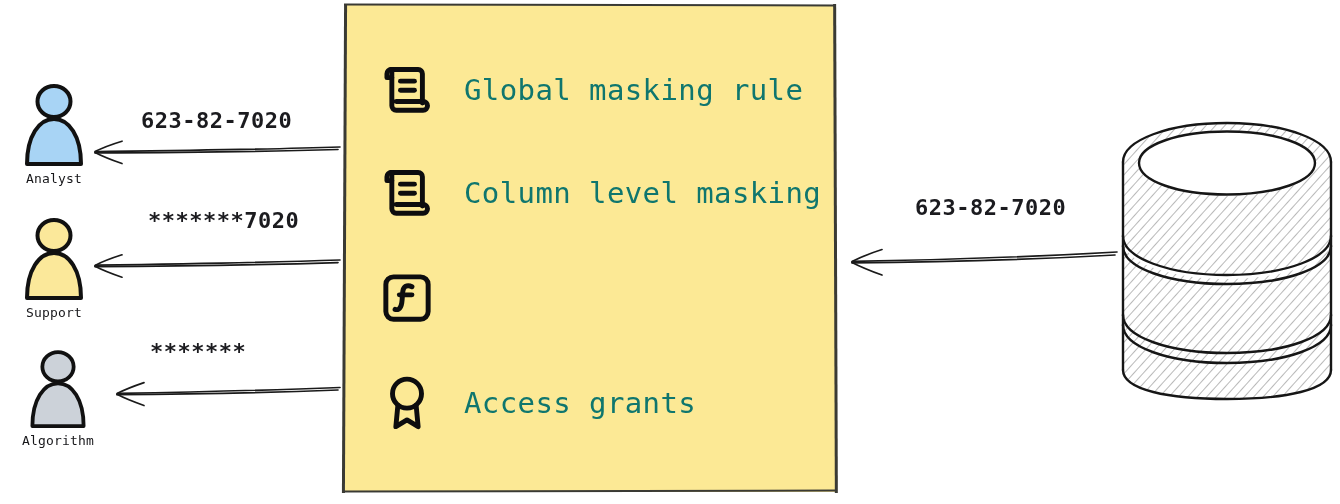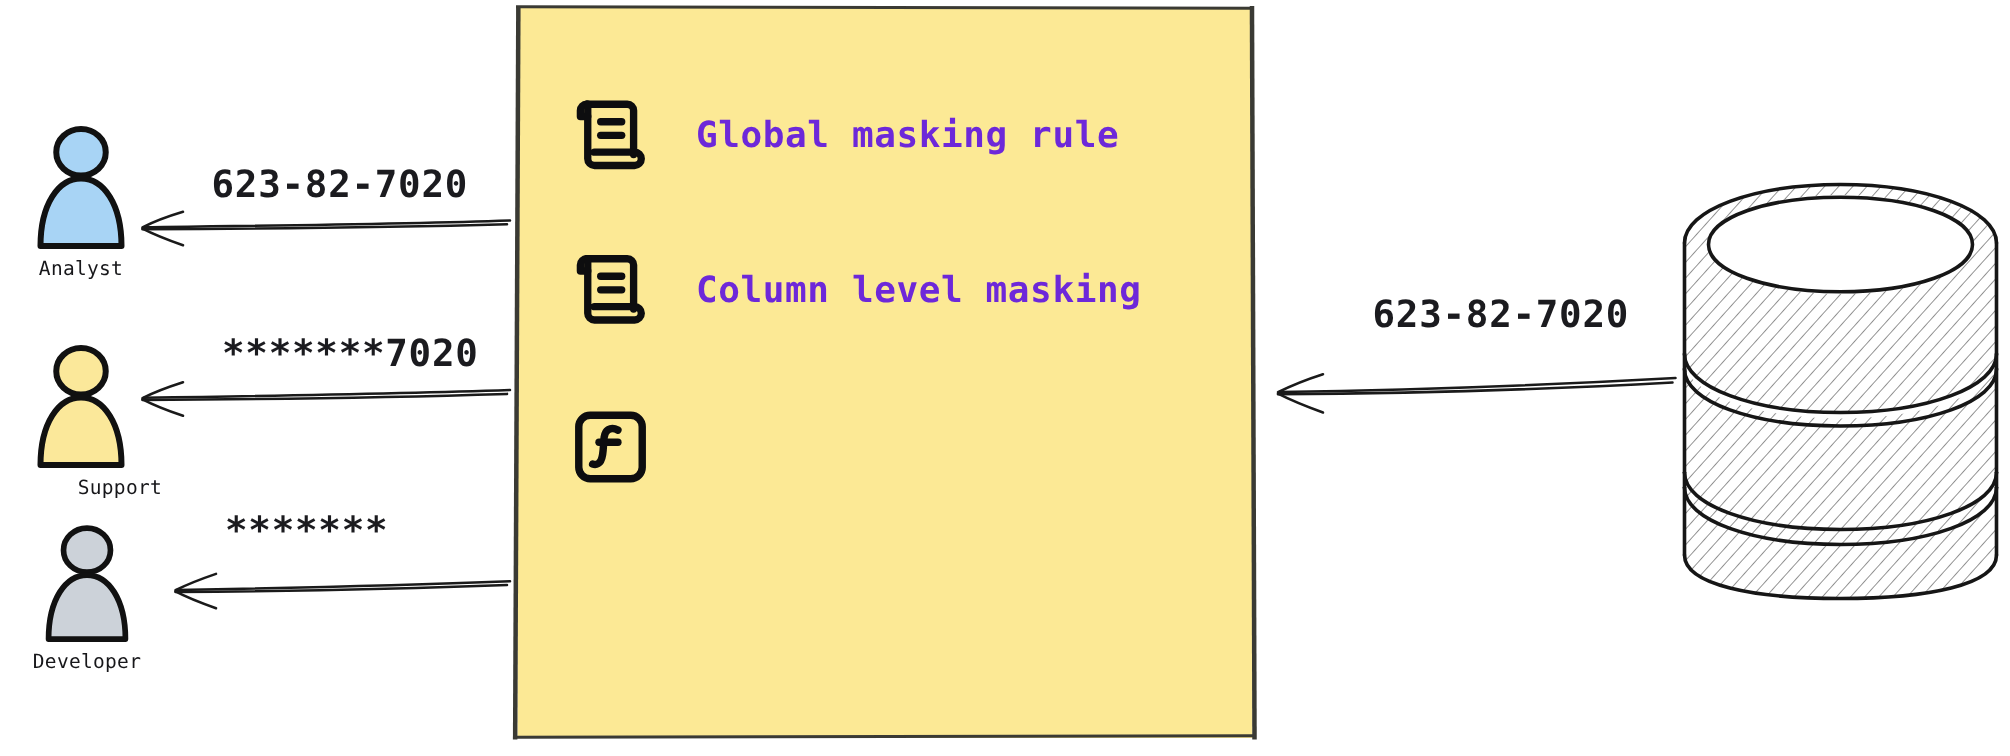--- a/index.html
+++ b/index.html
@@ -46,25 +46,24 @@
   .panel-row .row-icon {
     width: 58px;
     height: 58px;
     flex: 0 0 58px;
     display: flex;
     align-items: center;
     justify-content: center;
   }
   .panel-row .row-label {
     margin-left: 28px;
-    font-size: 24px;
-    color: #6d28d9;
+    font-size: 29px;
+    color: #0f766e;
     letter-spacing: 0.4px;
     white-space: nowrap;
-    font-weight: bold;
   }
   .row-0 { top: 60px; }
   .row-1 { top: 163px; text-align: center; }
   .row-2 { top: 268px; }
   .row-3 { top: 373px; }
 
   
   .actor {
     position: absolute;
     width: 108px;
@@ -78,34 +77,34 @@
     justify-content: center;
   }
   .actor .actor-name {
     font-size: 13px;
     color: #17171a;
     letter-spacing: 0.2px;
     margin-top: 2px;
     white-space: nowrap;
   }
   .actor-0 { left: 0px;  top: 78px; }
-  .actor-1 { left: 0px;  top: 224px; text-align: right; }
+  .actor-1 { left: 0px;  top: 212px; }
   .actor-2 { left: 4px;  top: 340px; }
 
   
   .flow-label {
     position: absolute;
-    font-size: 25px;
+    font-size: 22px;
     font-weight: 700;
     color: #1b1b1f;
     letter-spacing: 0.5px;
     white-space: nowrap;
   }
   .flow-0 { left: 141px; top: 108px; }
-  .flow-1 { left: 148px; top: 221px; }
+  .flow-1 { left: 148px; top: 208px; }
   .flow-2 { left: 150px; top: 339px; }
   .flow-3 { left: 915px; top: 195px; }
 
   
   .arrow-svg { position: absolute; overflow: visible; }
   .arrow-a0 { left: 88px;  top: 130px; }
   .arrow-a1 { left: 88px;  top: 244px; }
   .arrow-a2 { left: 110px; top: 372px; }
   .arrow-db { left: 845px; top: 240px; }
 
@@ -160,20 +159,29 @@
       <svg width="54" height="54" viewBox="0 0 24 24" fill="none" stroke="#0d0d0f" stroke-width="2.2" stroke-linecap="round" stroke-linejoin="round">
         <rect x="2.6" y="2.6" width="18.8" height="18.8" rx="3.4"></rect>
         <path d="M14.2 7.0c-1.0-0.55-2.1-0.6-2.9-0.12-0.75 0.45-1.05 1.3-1.18 2.25
                  -0.18 1.35-0.18 3.3-0.45 5.05-0.2 1.3-0.55 2.3-1.35 2.75
                  -0.5 0.28-1.1 0.3-1.62 0.1"></path>
         <path d="M8.6 10.6h5.6"></path>
       </svg>
     </span>
   </div>
 
+  <div class="panel-row row-3">
+    <span class="row-icon">
+      <svg width="54" height="58" viewBox="0 0 24 26" fill="none" stroke="#0d0d0f" stroke-width="2.2" stroke-linecap="round" stroke-linejoin="round">
+        <circle cx="12" cy="8.8" r="6.5"></circle>
+        <path d="M7.9 14.1 L7.0 23.6 L12 20.6 L17 23.6 L16.1 14.1"></path>
+      </svg>
+    </span>
+    <span class="row-label">Access grants</span>
+  </div>
 
   <div class="actor actor-0">
     <span class="actor-glyph">
       <svg width="78" height="84" viewBox="0 0 78 84">
         <ellipse cx="39" cy="17.5" rx="16.5" ry="15.5" fill="#a8d4f5" stroke="#111111" stroke-width="4"></ellipse>
         <path d="M12 80 C12 52 24 35 39 35 C54 35 66 52 66 80 Z" fill="#a8d4f5" stroke="#111111" stroke-width="4" stroke-linejoin="round"></path>
       </svg>
     </span>
     <span class="actor-name">Analyst</span>
   </div>
@@ -188,21 +196,21 @@
     <span class="actor-name">Support</span>
   </div>
 
   <div class="actor actor-2">
     <span class="actor-glyph">
       <svg width="74" height="80" viewBox="0 0 78 84">
         <ellipse cx="39" cy="17.5" rx="16.5" ry="15.5" fill="#ccd2d9" stroke="#111111" stroke-width="4"></ellipse>
         <path d="M12 80 C12 52 24 35 39 35 C54 35 66 52 66 80 Z" fill="#ccd2d9" stroke="#111111" stroke-width="4" stroke-linejoin="round"></path>
       </svg>
     </span>
-    <span class="actor-name">Developer</span>
+    <span class="actor-name">Algorithm</span>
   </div>
 
   <div class="flow-label flow-0">623-82-7020</div>
   <div class="flow-label flow-1">*******7020</div>
   <div class="flow-label flow-2">*******</div>
   <div class="flow-label flow-3">623-82-7020</div>
 
   <svg class="arrow-svg arrow-a0" width="256" height="44" fill="none" stroke="#1a1a1a" stroke-width="1.7" stroke-linecap="round">
     <path d="M252 17 C180 19.5 90 20.5 8 21.5"></path>
     <path d="M250 19.5 C178 21.5 88 22.5 7 22.8"></path>

